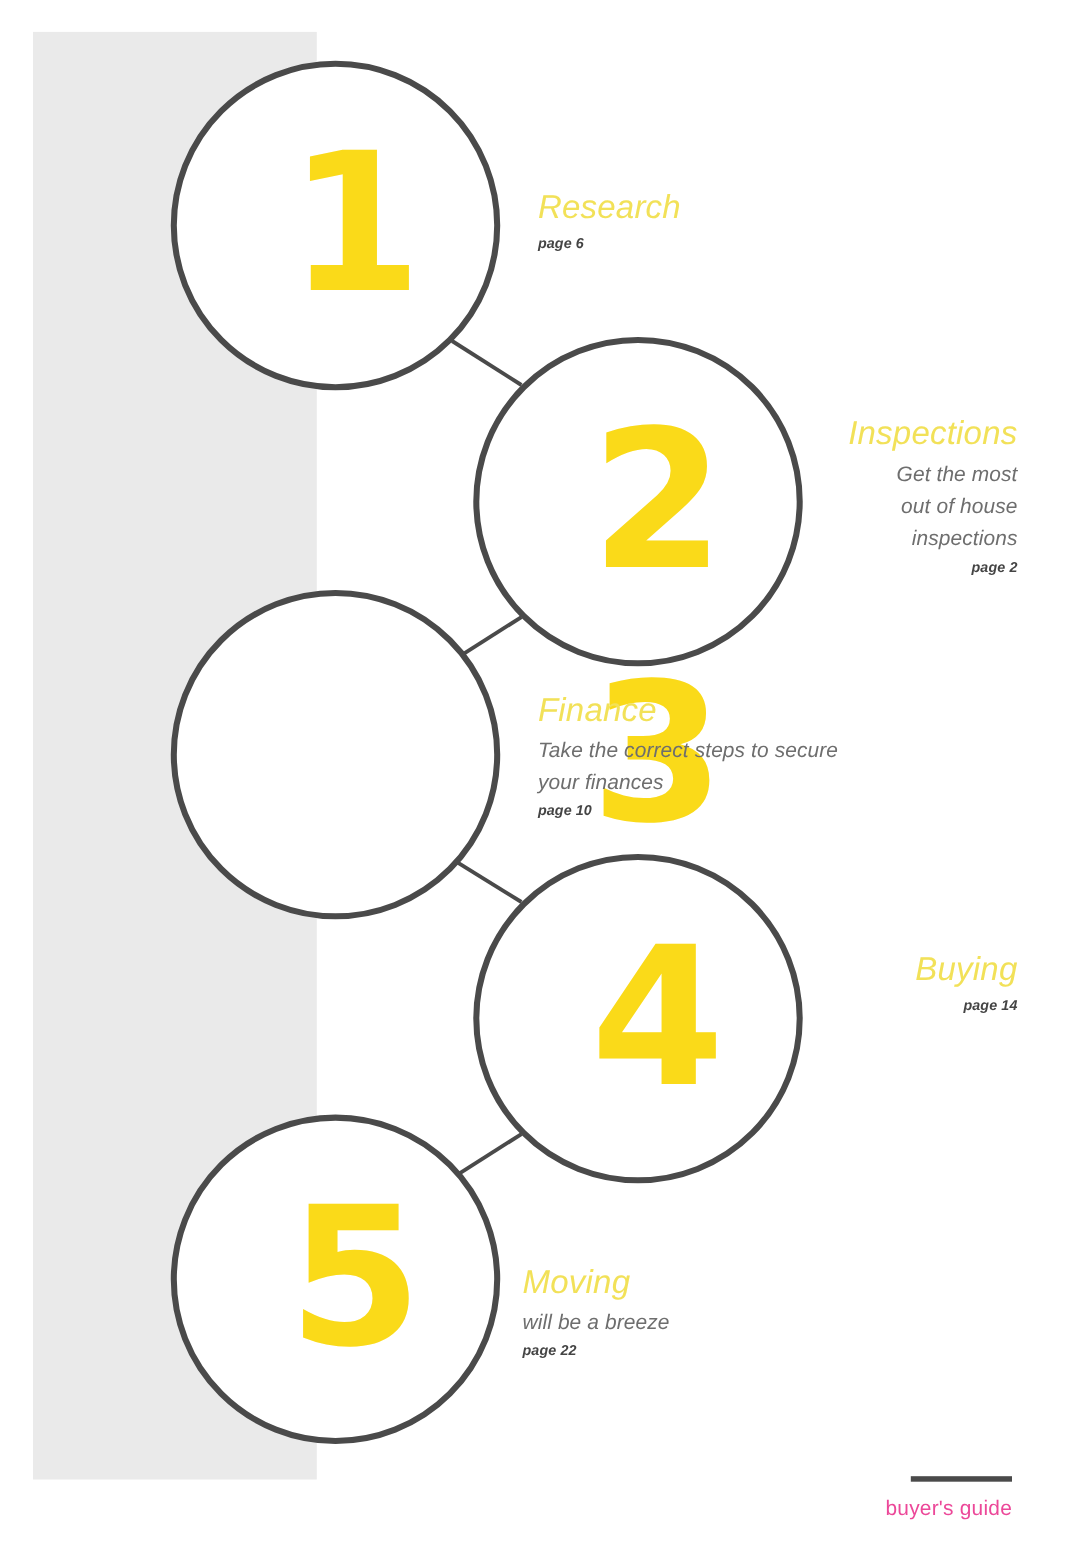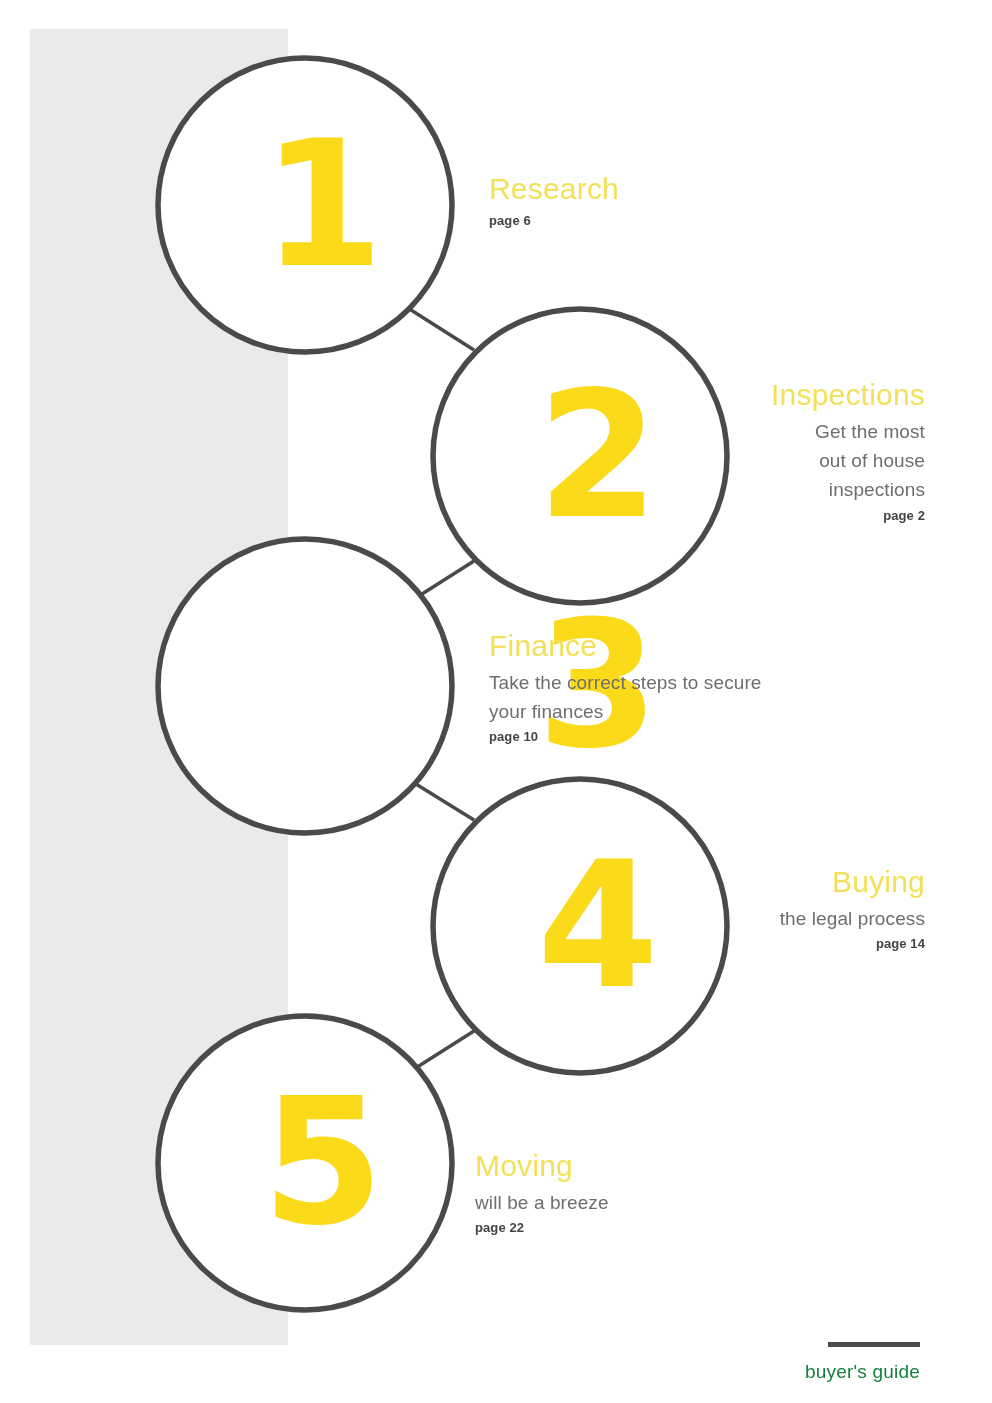--- a/index.html
+++ b/index.html
@@ -37,20 +37,21 @@
     font-family: "DejaVu Sans", sans-serif;
     font-weight: 700;
     font-size: 175px;
     line-height: 1;
     color: #fada19;
     letter-spacing: -2px;
     user-select: none;
   }
   .step-text {
     position: absolute;
+    font-style: italic;
   }
   .step-text.left-aligned {
     text-align: left;
   }
   .step-text.right-aligned {
     text-align: right;
   }
   .step-title {
     font-family: "Liberation Sans", sans-serif;
     font-size: 30px;
@@ -86,21 +87,21 @@
   }
   .footer-rule {
     width: 92px;
     height: 5px;
     background: #4a4a4a;
     margin: 0 0 14px auto;
   }
   .footer-label {
     font-family: "Liberation Sans", sans-serif;
     font-size: 19px;
-    color: #15803d;
+    color: #ec4899;
     letter-spacing: 0.2px;
   }
 </style>
 </head>
 <body>
 
 <div class="page">
 
   <div class="gray-panel"></div>
 
@@ -142,21 +143,20 @@
 
   <div class="step-text left-aligned" style="left:489px; top:629px; width:440px;">
     <div class="step-title">Finance</div>
     <div class="step-desc">Take the correct steps to secure</div>
     <div class="step-desc">your finances</div>
     <div class="step-page">page 10</div>
   </div>
 
   <div class="step-text right-aligned" style="left:520px; top:865px; width:405px;">
     <div class="step-title">Buying</div>
-    <div class="step-desc">the legal process</div>
     <div class="step-page">page 14</div>
   </div>
 
   <div class="step-text left-aligned" style="left:475px; top:1115px; width:440px;margin-top:34px;">
     <div class="step-title">Moving</div>
     <div class="step-desc">will be a breeze</div>
     <div class="step-page">page 22</div>
   </div>
 
   <div class="footer">

